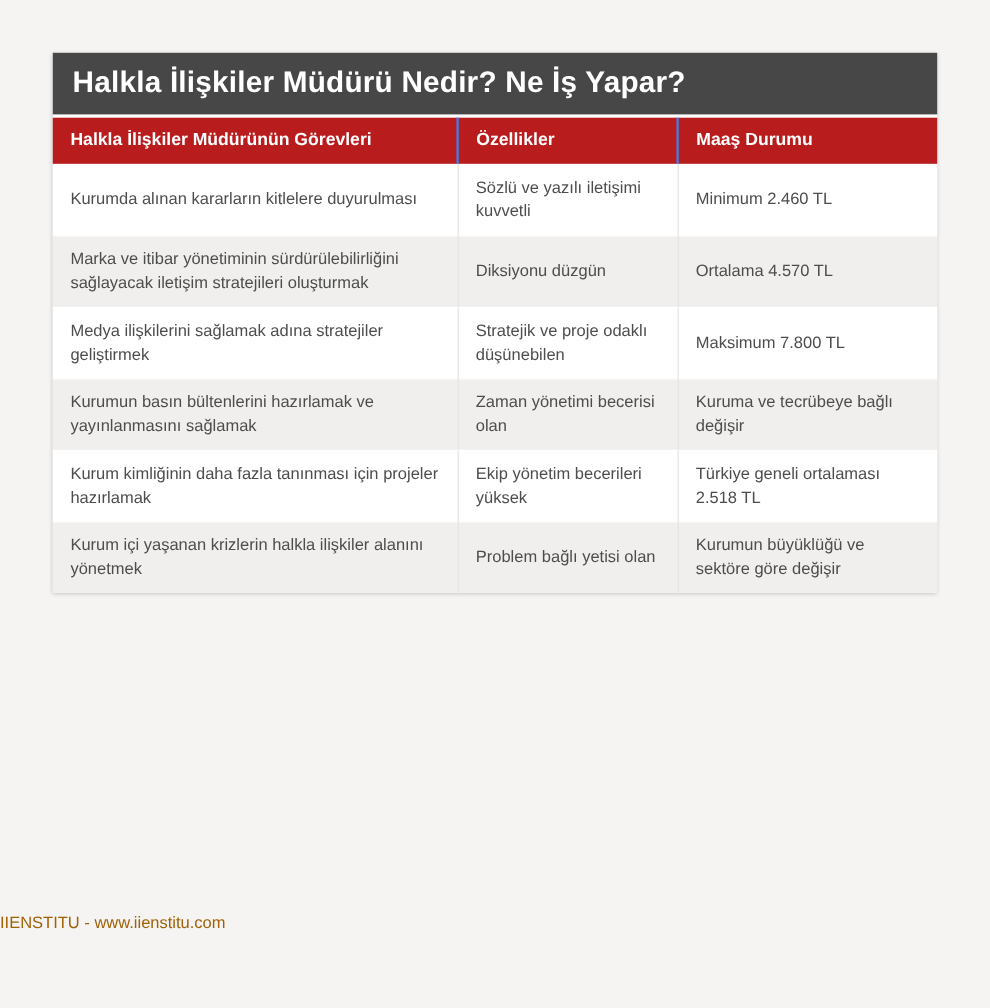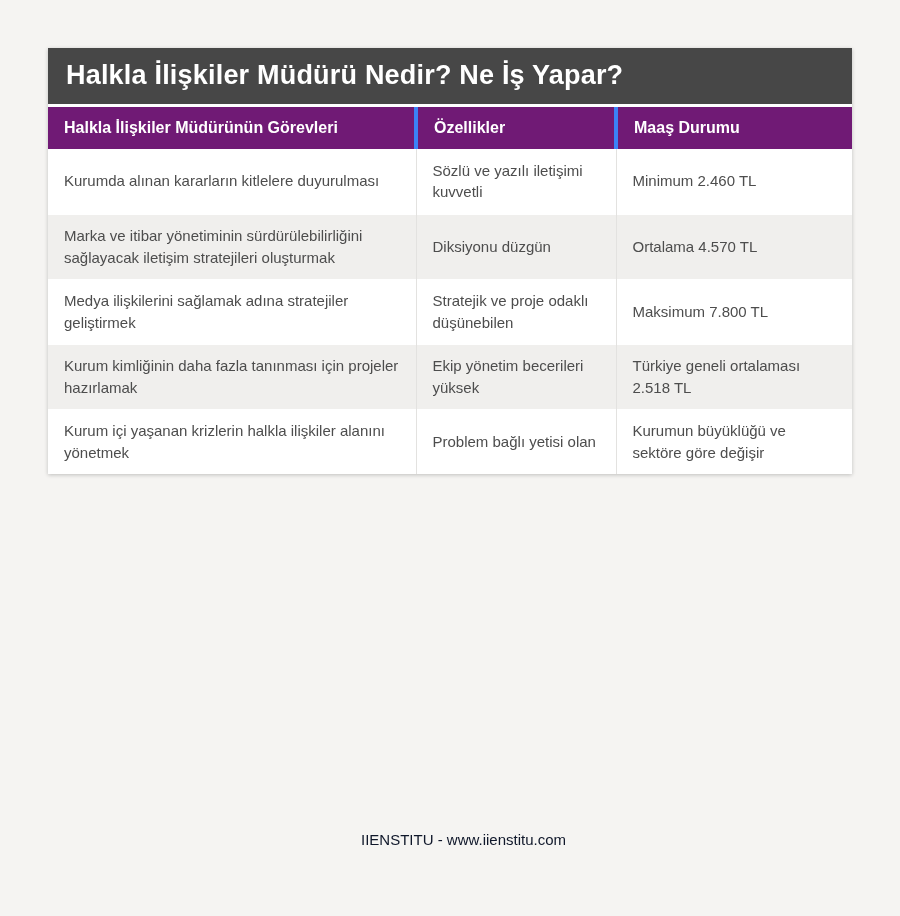--- a/index.html
+++ b/index.html
@@ -37,33 +37,33 @@
   }
 
   table.info-table {
     width: 100%;
     border-collapse: collapse;
     table-layout: fixed;
     margin-top: 3px;
   }
 
   .info-table th {
-    background: #701a75;
+    background: #b91c1c;
     color: #ffffff;
     font-size: 16px;
     font-weight: 700;
     text-align: left;
     height: 42px;
     padding: 0 16px;
     vertical-align: middle;
     margin-top: 41px;
   }
 
   .info-table th + th {
-    border-left: 4px solid #3b82f6;
+    border-left: 2px solid #3b82f6;
   }
 
   .info-table td {
     font-size: 15px;
     color: #4d4d4d;
     line-height: 1.45;
     padding: 10px 16px;
     height: 65px;
     vertical-align: middle;
   }
@@ -82,24 +82,23 @@
 
   .info-table tbody tr:nth-child(odd) td {
     background: #ffffff;
   }
 
   .footer {
     position: absolute;
     left: 0;
     top: 831px;
     width: 900px;
-    text-align: center;
+    text-align: left;
     font-size: 15px;
-    color: #0f172a;
-    padding-left: 27px;
+    color: #a16207;
   }
 </style>
 </head>
 <body>
 
 <div class="page">
 
   <div class="card">
 
     <div class="card-title">Halkla İlişkiler Müdürü Nedir? Ne İş Yapar?</div>
@@ -127,20 +126,25 @@
             <td>Marka ve itibar yönetiminin sürdürülebilirliğini sağlayacak iletişim stratejileri oluşturmak</td>
             <td>Diksiyonu düzgün</td>
             <td>Ortalama 4.570 TL</td>
           </tr>
           <tr>
             <td>Medya ilişkilerini sağlamak adına stratejiler geliştirmek</td>
             <td>Stratejik ve proje odaklı düşünebilen</td>
             <td>Maksimum 7.800 TL</td>
           </tr>
           <tr>
+            <td>Kurumun basın bültenlerini hazırlamak ve yayınlanmasını sağlamak</td>
+            <td>Zaman yönetimi becerisi olan</td>
+            <td>Kuruma ve tecrübeye bağlı değişir</td>
+          </tr>
+          <tr>
             <td>Kurum kimliğinin daha fazla tanınması için projeler hazırlamak</td>
             <td>Ekip yönetim becerileri yüksek</td>
             <td>Türkiye geneli ortalaması 2.518 TL</td>
           </tr>
           <tr>
             <td>Kurum içi yaşanan krizlerin halkla ilişkiler alanını yönetmek</td>
             <td>Problem bağlı yetisi olan</td>
             <td>Kurumun büyüklüğü ve sektöre göre değişir</td>
           </tr>
         </tbody>

